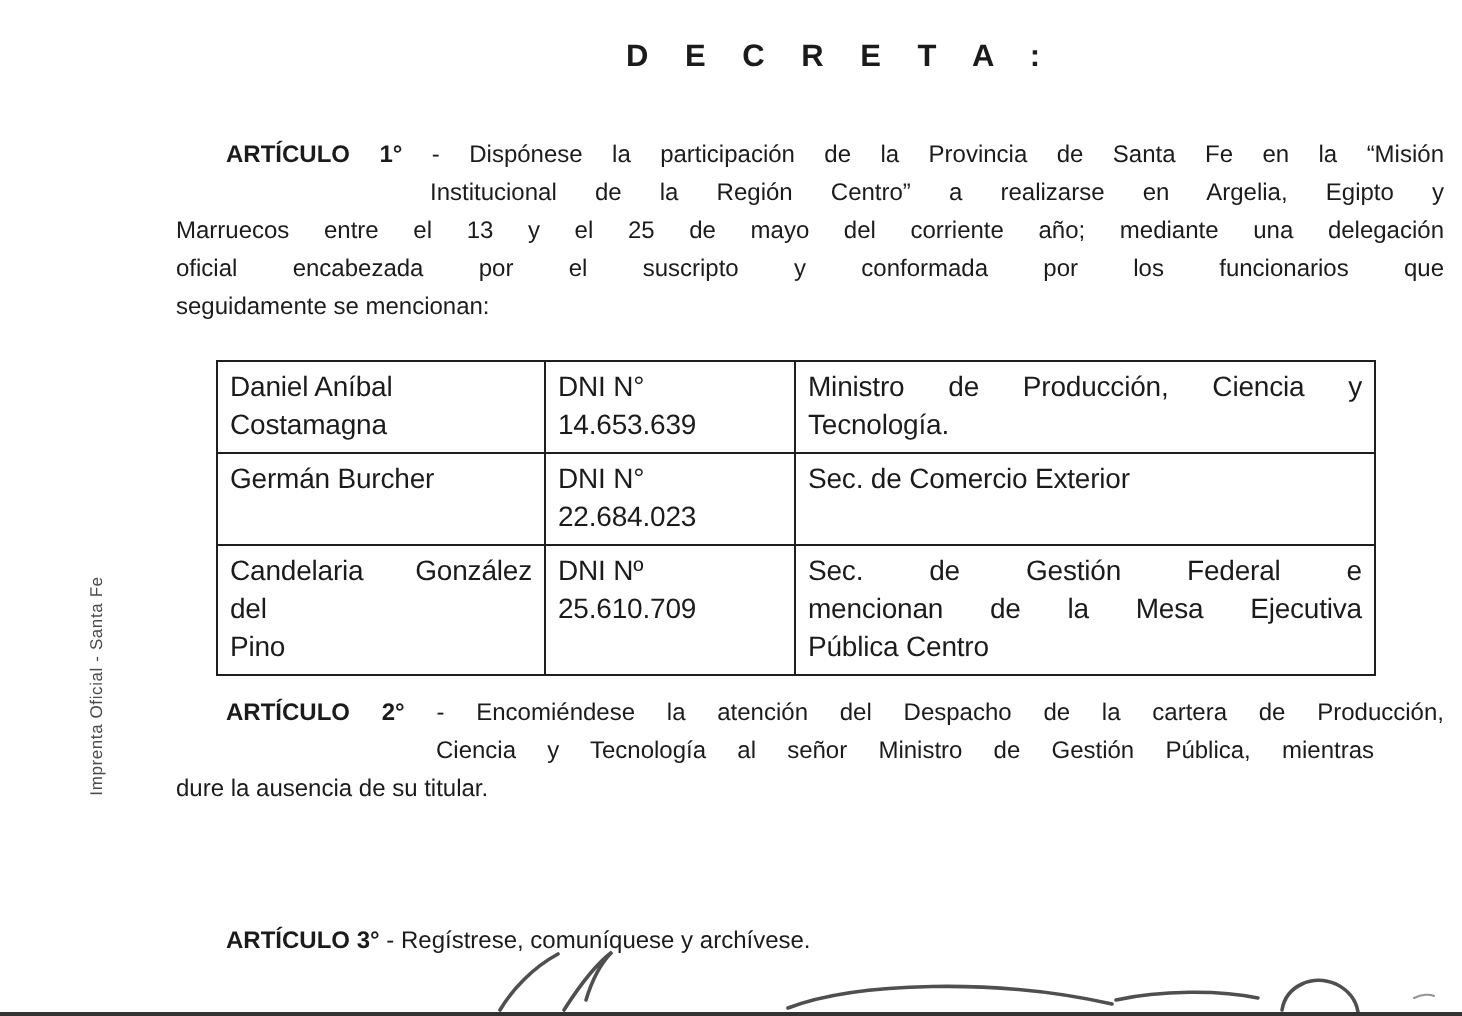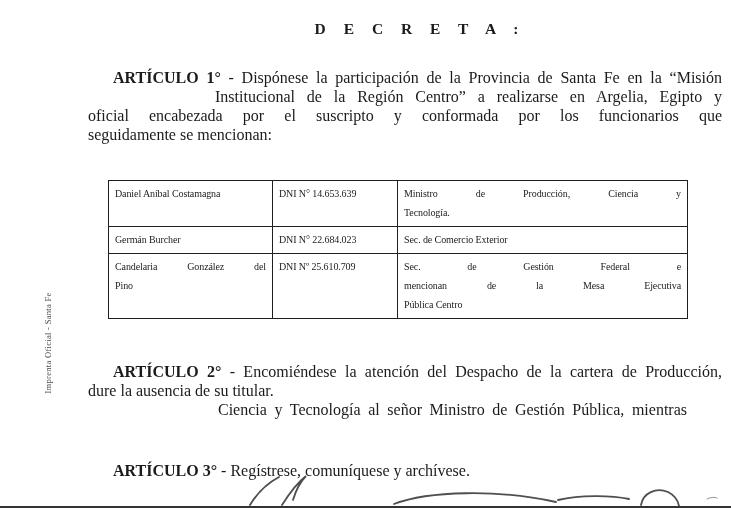--- a/index.html
+++ b/index.html
@@ -1,38 +1,38 @@
 <!DOCTYPE html>
 <html><head>
 <meta charset="utf-8">
 <style>
   html,body { margin:0; padding:0; background:#ffffff; }
   .page {
     position:relative; width:731px; height:508px; background:#ffffff;
-    overflow:hidden; font-family:Liberation Serif, serif; color:#1b1b1b;
+    overflow:hidden; font-family:Liberation Sans, sans-serif; color:#1b1b1b;
   }
   .title {
     position:absolute; top:20px; left:100px; width:640px;
     text-align:center; font-weight:bold; font-size:15.5px; letter-spacing:7px;
   }
-  .para { position:absolute; left:88px; width:634px; font-size:16px; }
+  .para { position:absolute; left:88px; width:634px; font-size:12px; }
   .pline { height:19px; line-height:19px; text-align:justify; text-align-last:left; overflow:hidden; }
   .pline.j { text-align-last:justify; }
   .b { font-weight:bold; }
   .ind-label  { padding-left:25px; }
   .ind-wrap1  { padding-left:127px; }
   .ind-wrap2  { padding-left:130px; padding-right:35px; }
 
   table.dtable {
     position:absolute; left:108px; top:180px; border-collapse:collapse;
     table-layout:fixed;
   }
   .dtable td {
     border:1.6px solid #1f1f1f; vertical-align:top;
-    padding:3px 6px 4px 6px; font-size:10px; line-height:19px;
+    padding:3px 6px 4px 6px; font-size:14px; line-height:19px;
     letter-spacing:-0.1px;
   }
   .dtable col.c1 { width:164px; }
   .dtable col.c2 { width:125px; }
   .dtable col.c3 { width:290px; }
   .cl { text-align:left; }
   .cl.j { text-align:justify; text-align-last:justify; }
 
   .side-note {
     position:absolute; left:48px; top:343px; white-space:nowrap;
@@ -48,20 +48,21 @@
 <div class="page">
 
   <div class="title">D E C R E T A :</div>
 
   <div class="para" style="top:68px">
     <div class="pline j ind-label">
       <span class="b">ARTÍCULO 1°</span>
       <span>- Dispónese la participación de la Provincia de Santa Fe en la “Misión</span>
     </div>
     <div class="pline j ind-wrap1">Institucional de la Región Centro” a realizarse en Argelia, Egipto y</div>
+    <div class="pline j">Marruecos entre el 13 y el 25 de mayo del corriente año; mediante una delegación</div>
     <div class="pline j">oficial encabezada por el suscripto y conformada por los funcionarios que</div>
     <div class="pline">seguidamente se mencionan:</div>
   </div>
 
   <table class="dtable">
     <colgroup>
         <col class="c1">
         <col class="c2">
         <col class="c3">
       </colgroup>
@@ -99,27 +100,27 @@
         </td>
         <td>
           <div class="cl j">Sec. de Gestión Federal e</div>
           <div class="cl j">mencionan de la Mesa Ejecutiva</div>
           <div class="cl">Pública Centro</div>
         </td>
       </tr>
     </tbody>
   </table>
 
-  <div class="para" style="top:362px">
+  <div class="para" style="top:347px">
     <div class="pline j ind-label">
       <span class="b">ARTÍCULO 2°</span>
       <span>- Encomiéndese la atención del Despacho de la cartera de Producción,</span>
     </div>
+    <div class="pline j ind-wrap2">Ciencia y Tecnología al señor Ministro de Gestión Pública, mientras</div>
     <div class="pline">dure la ausencia de su titular.</div>
-    <div class="pline j ind-wrap2">Ciencia y Tecnología al señor Ministro de Gestión Pública, mientras</div>
   </div>
 
   <div class="para" style="top:461px">
     <div class="pline ind-label">
       <span class="b">ARTÍCULO 3°</span>
       <span>- Regístrese, comuníquese y archívese.</span>
     </div>
   </div>
 
   <div class="side-note">Imprenta Oficial - Santa Fe</div>

